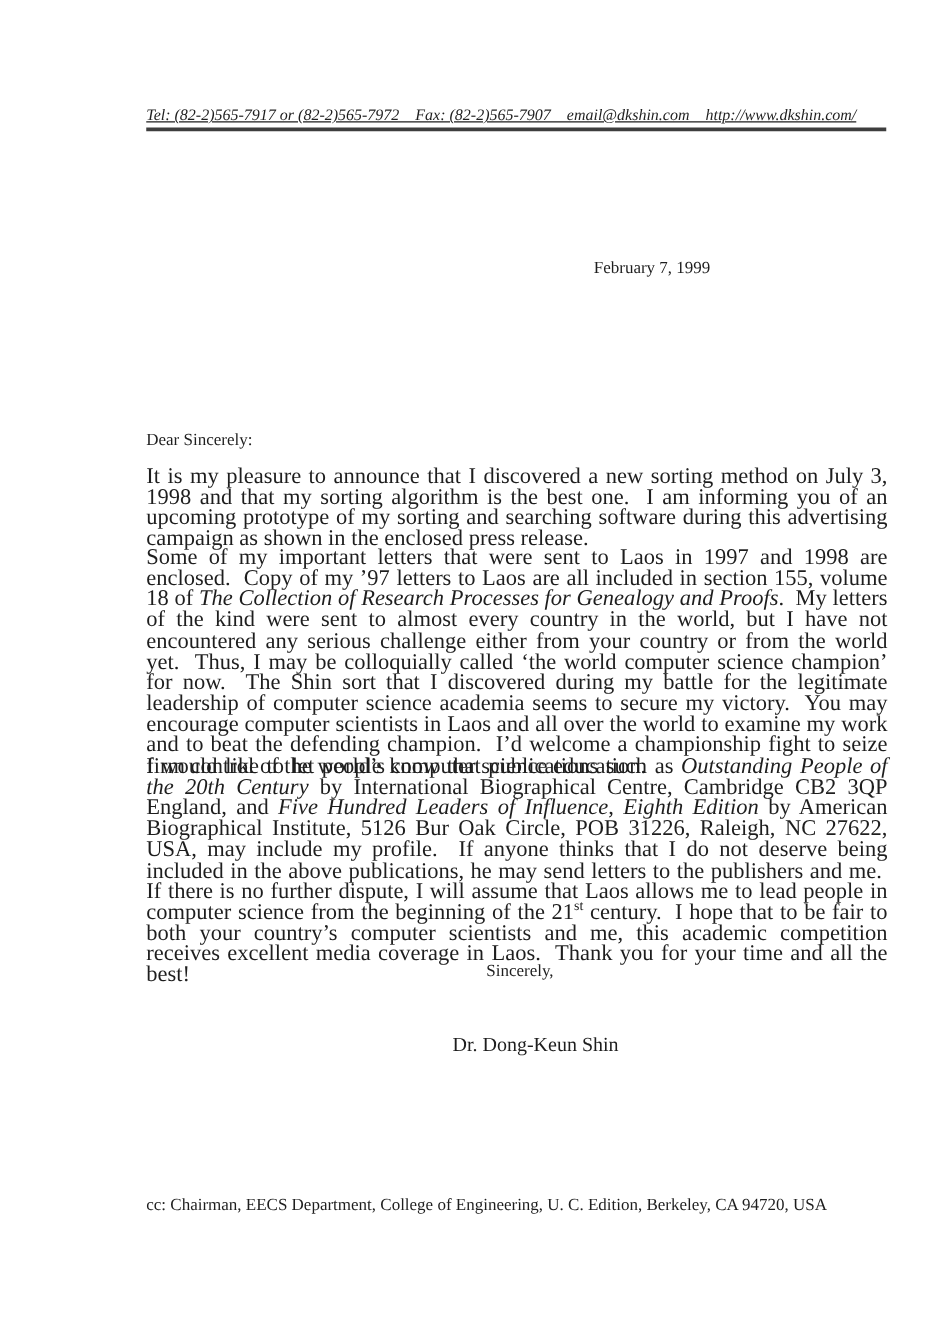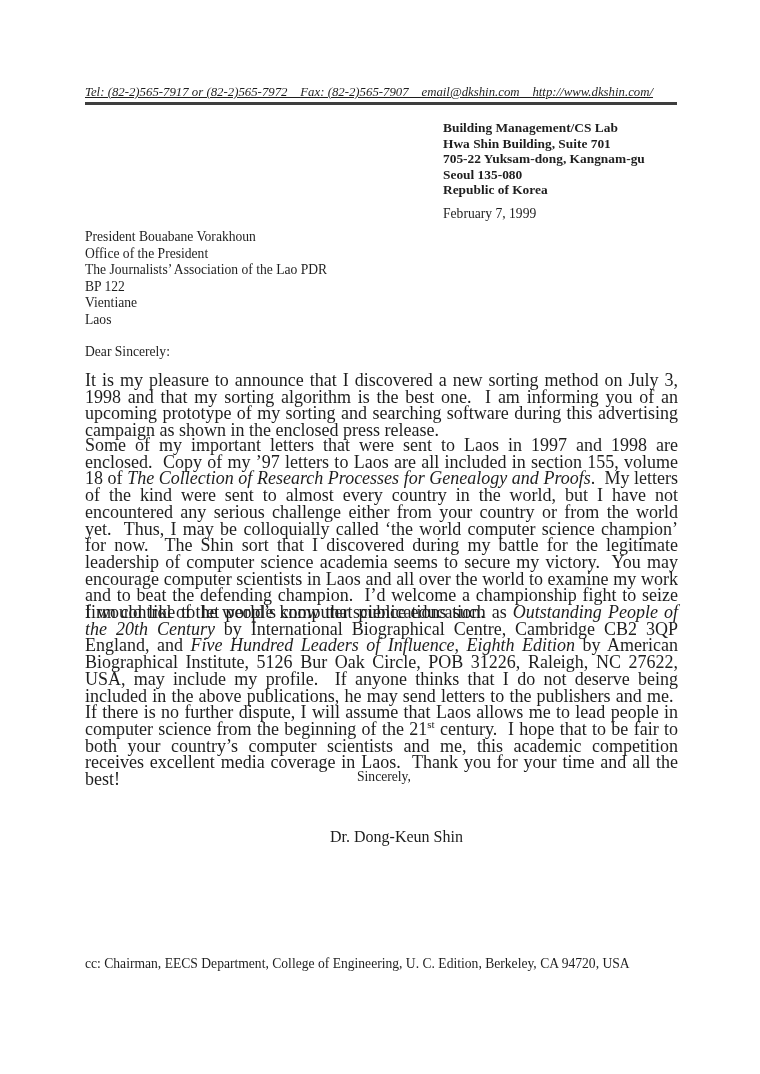--- a/index.html
+++ b/index.html
@@ -8,21 +8,21 @@
     background: #ffffff;
     font-family: "Liberation Serif", "DejaVu Serif", serif;
     color: #1e1e1e;
   }
   .page {
     position: relative;
     width: 760px; height: 1074px;
     background: #ffffff;
     overflow: hidden;
   }
-  .block { position: absolute; }
+  .block { position: absolute; margin-left: 32px; }
 
   .contact-header {
     left: 85px; top: 85px; width: 592px;
     font-size: 12.8px; font-style: italic;
     border-bottom: 3px solid #3e3e3e;
     padding-bottom: 2px;
     white-space: nowrap;
   }
   .contact-header .contact-text { text-decoration: underline; }
 
@@ -58,38 +58,23 @@
 </style>
 </head>
 <body>
 
 <div class="page">
 
   <div class="block contact-header">
     <span class="contact-text">Tel: (82-2)565-7917 or (82-2)565-7972&nbsp;&nbsp;&nbsp; Fax: (82-2)565-7907&nbsp;&nbsp;&nbsp; email@dkshin.com&nbsp;&nbsp;&nbsp; http://www.dkshin.com/</span>
   </div>
 
-  <div class="block sender">
-    <div>Building Management/CS Lab</div>
-    <div>Hwa Shin Building, Suite 701</div>
-    <div>705-22 Yuksam-dong, Kangnam-gu</div>
-    <div>Seoul 135-080</div>
-    <div>Republic of Korea</div>
-  </div>
 
   <div class="block date">February 7, 1999</div>
 
-  <div class="block recipient">
-    <div>President Bouabane Vorakhoun</div>
-    <div>Office of the President</div>
-    <div>The Journalists’ Association of the Lao PDR</div>
-    <div>BP 122</div>
-    <div>Vientiane</div>
-    <div>Laos</div>
-  </div>
 
   <div class="block salutation">Dear Sincerely:</div>
 
   <div class="block para" id="p1"><span class="run-n">It is my pleasure to announce that I discovered a new sorting method on July 3, 1998 and that my sorting algorithm is the best one.&nbsp; I am informing you of an upcoming prototype of my sorting and searching software during this advertising campaign as shown in the enclosed press release.</span></div>
 
   <div class="block para" id="p2"><span class="run-n">Some of my important letters that were sent to Laos in 1997 and 1998 are enclosed.&nbsp; Copy of my ’97 letters to Laos are all included in section 155, volume 18 of </span><span class="run-i">The Collection of Research Processes for Genealogy and Proofs</span><span class="run-n">.&nbsp; My letters of the kind were sent to almost every country in the world, but I have not encountered any serious challenge either from your country or from the world yet.&nbsp; Thus, I may be colloquially called ‘the world computer science champion’ for now.&nbsp; The Shin sort that I discovered during my battle for the legitimate leadership of computer science academia seems to secure my victory.&nbsp; You may encourage computer scientists in Laos and all over the world to examine my work and to beat the defending champion.&nbsp; I’d welcome a championship fight to seize firm control of the world’s computer science education.</span></div>
 
   <div class="block para" id="p3"><span class="run-n">I would like to let people know that publications such as </span><span class="run-i">Outstanding People of the 20th Century</span><span class="run-n"> by International Biographical Centre, Cambridge CB2 3QP England, and </span><span class="run-i">Five Hundred Leaders of Influence</span><span class="run-n">, </span><span class="run-i">Eighth Edition</span><span class="run-n"> by American Biographical Institute, 5126 Bur Oak Circle, POB 31226, Raleigh, NC 27622, USA, may include my profile.&nbsp; If anyone thinks that I do not deserve being included in the above publications, he may send letters to the publishers and me.&nbsp; If there is no further dispute, I will assume that Laos allows me to lead people in computer science from the beginning of the 21</span><span class="run-sup">st</span><span class="run-n"> century.&nbsp; I hope that to be fair to both your country’s computer scientists and me, this academic competition receives excellent media coverage in Laos.&nbsp; Thank you for your time and all the best!</span></div>
 
   <div class="block closing">Sincerely,</div>

